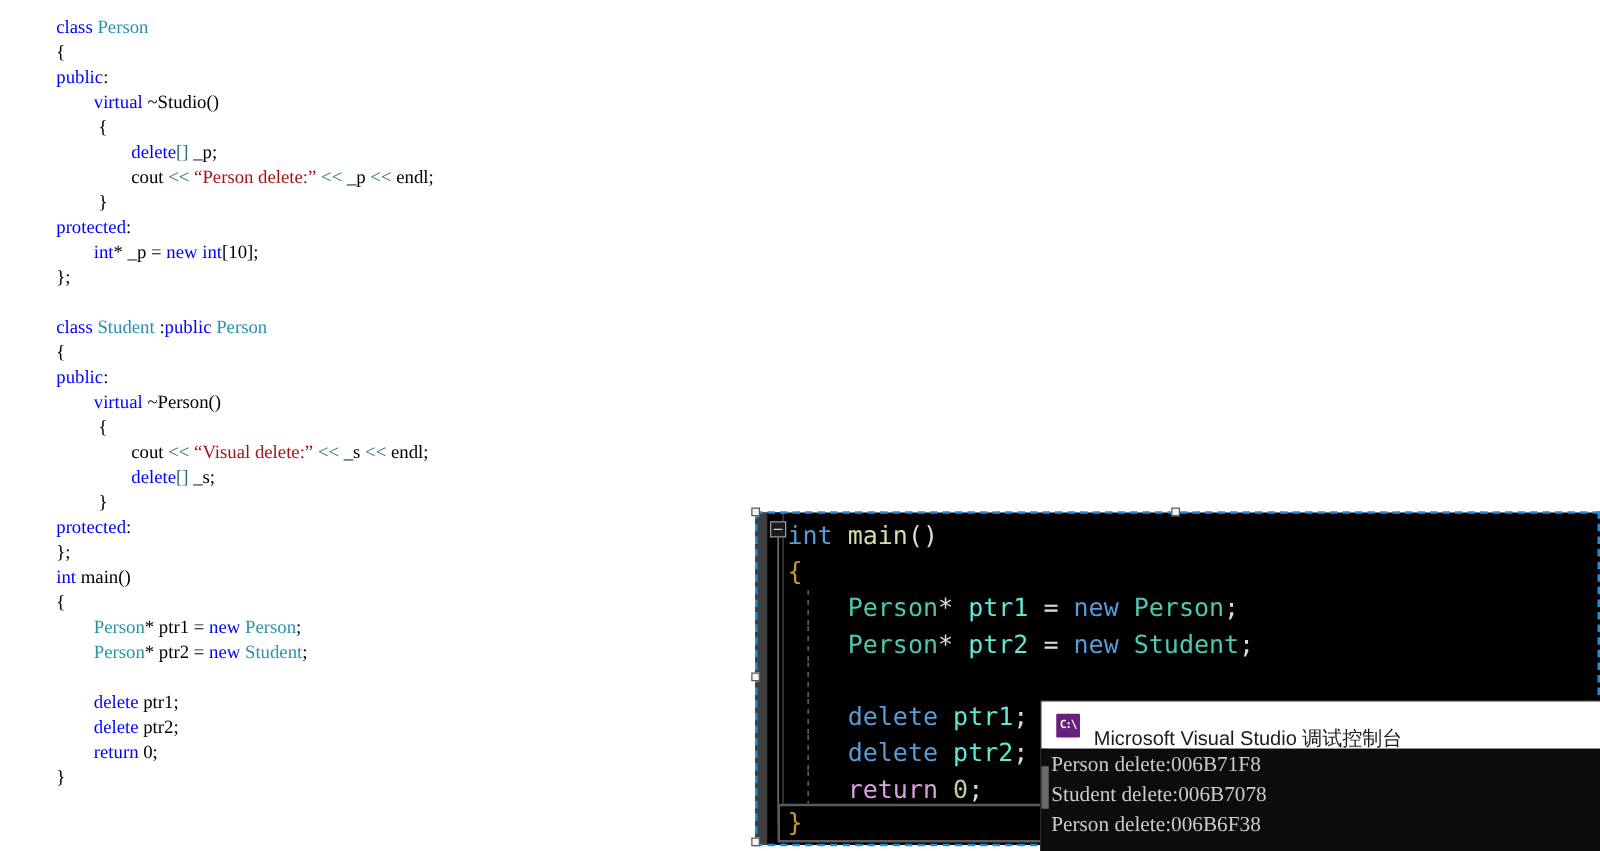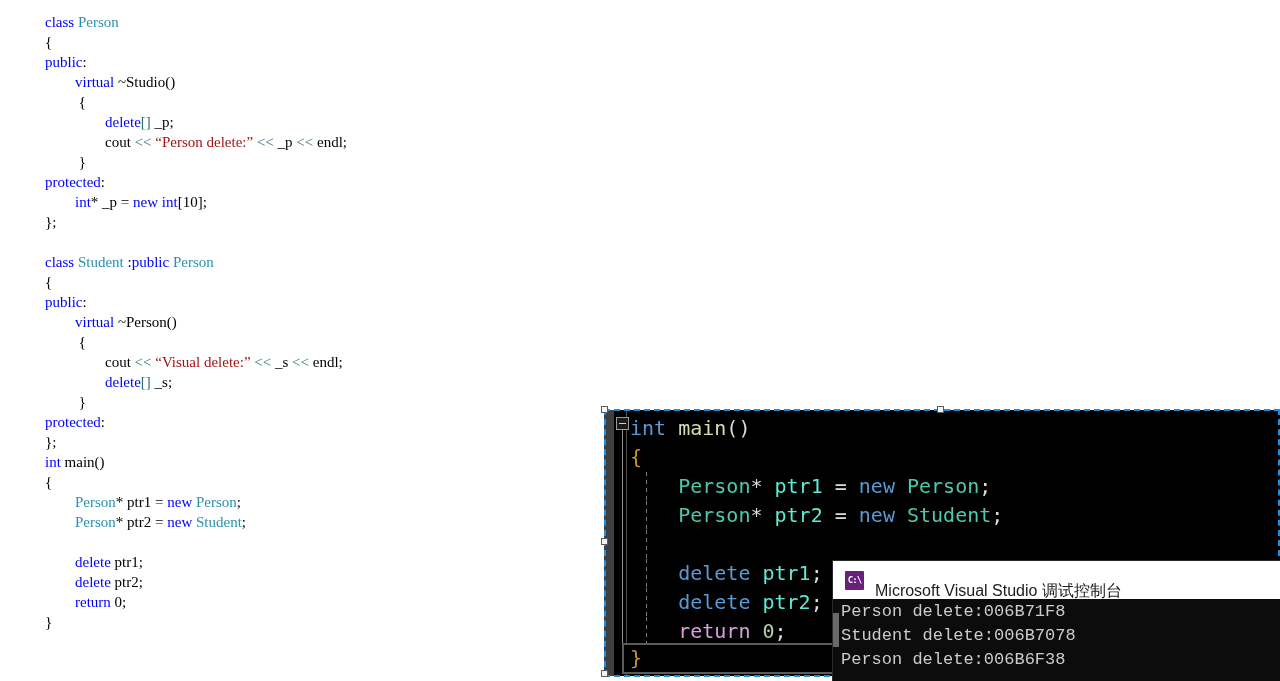--- a/index.html
+++ b/index.html
@@ -220,21 +220,21 @@
     height: 82px;
     background: #0c0c0c;
   }
   #console-scroll .thumb {
     position: absolute;
     left: 0; top: 14px;
     width: 6px; height: 34px;
     background: #6a6a6a;
   }
   .crow {
-    font-family: Liberation Mono, monospace;
+    font-family: Liberation Serif, serif;
     font-size: 17px;
     line-height: 24px;
     color: #ccccd0;
     white-space: pre;
   }
 </style>
 </head>
 <body>
 
 <div id="light-code">

